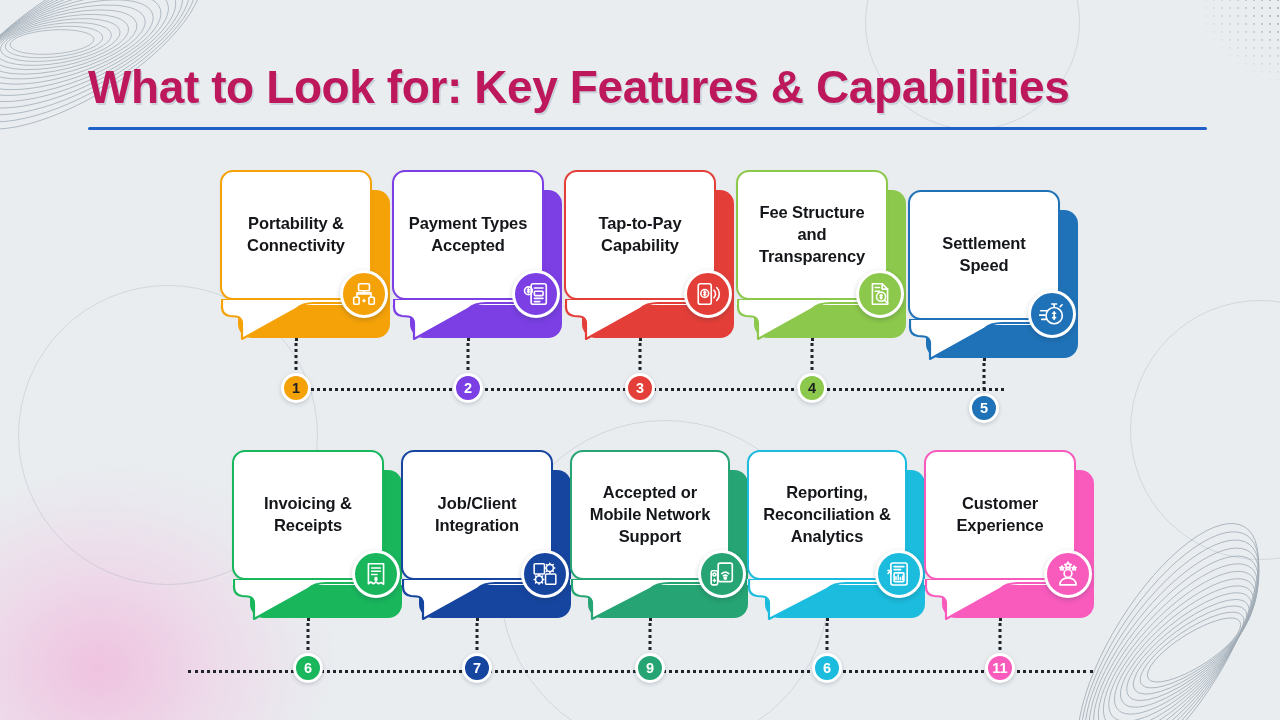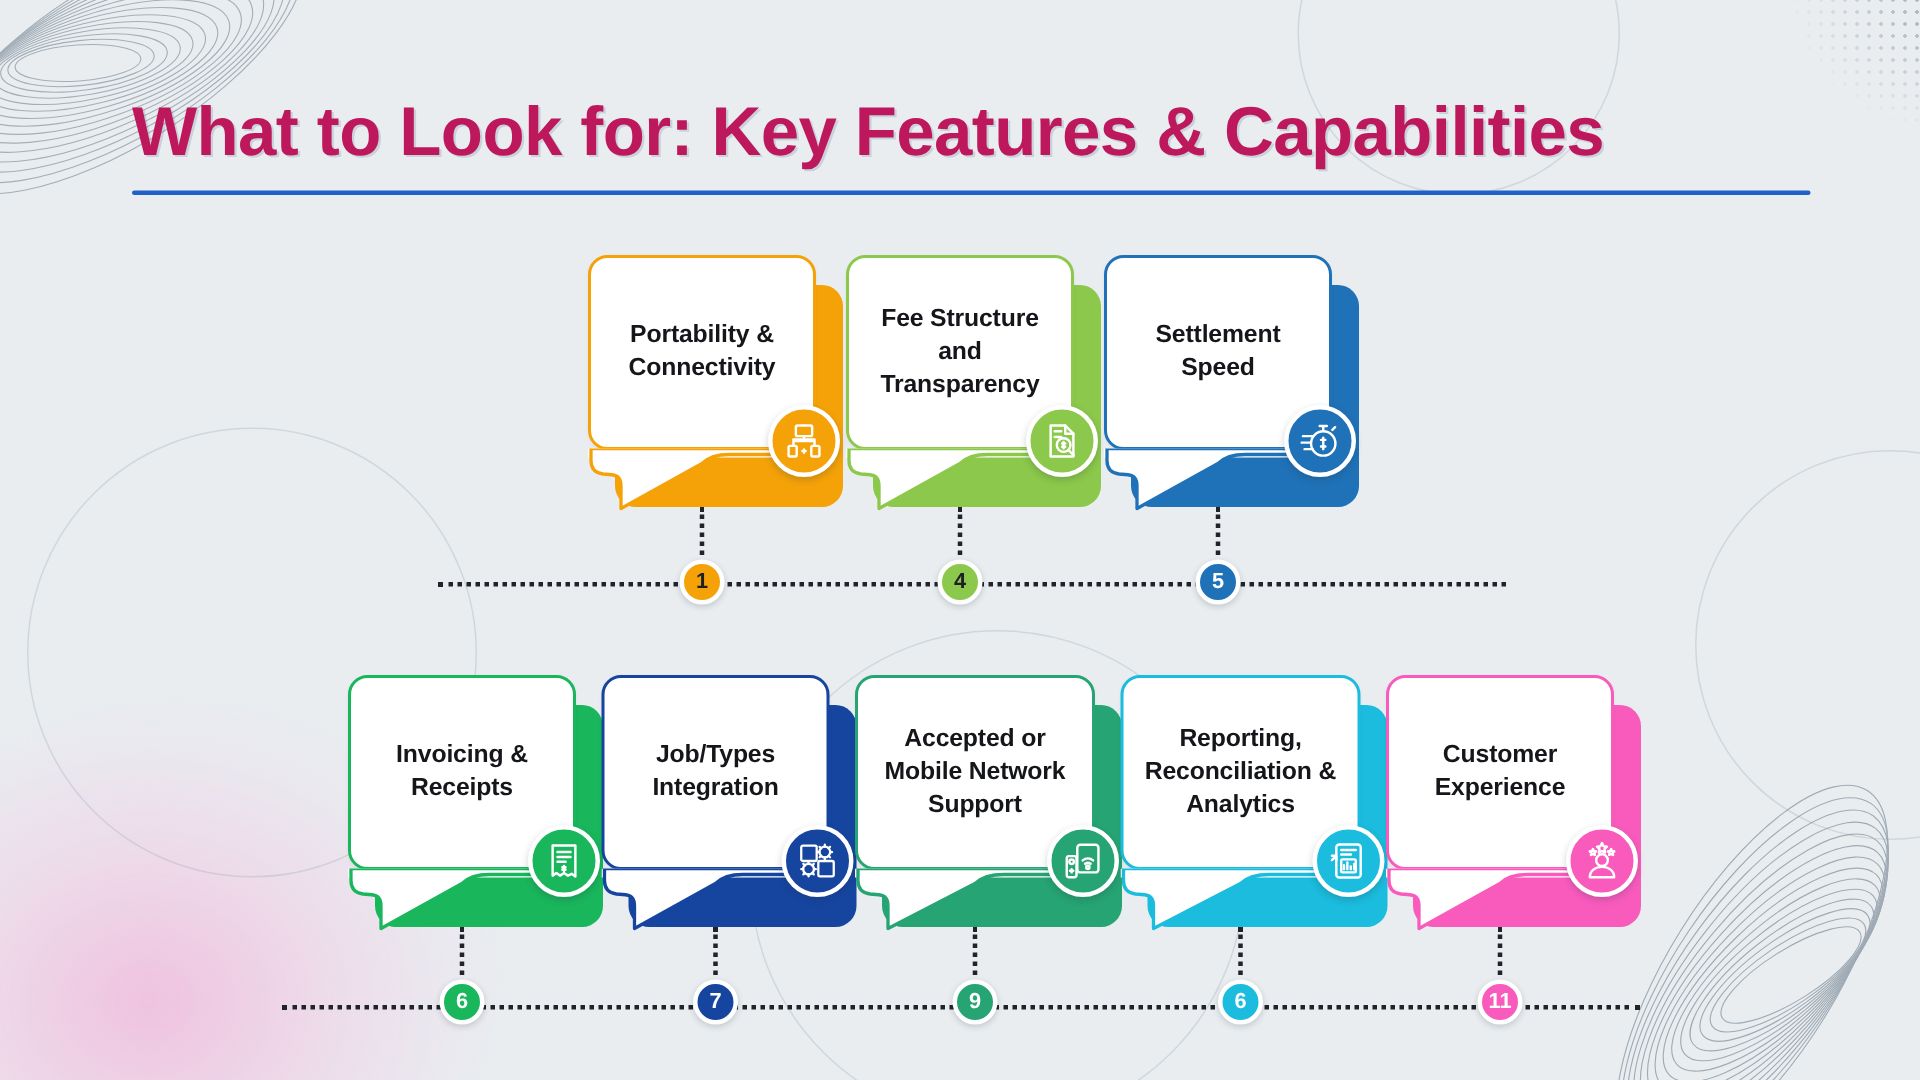--- a/index.html
+++ b/index.html
@@ -299,20 +299,66 @@
           <path d="M5.5 11h13"></path>
       <path d="M12 9v3M12 12H5.5v2.5M12 12h6.5v2.5"></path>
       <rect x="2.5" y="15" width="5" height="6.5" rx="0.9"></rect>
       <rect x="16.5" y="15" width="5" height="6.5" rx="0.9"></rect>
       <path d="M11 18.2h2M12 17.2v2"></path>
     </svg>
       </div>
       <div class="connector"></div>
       <div class="num-badge dark-num">1</div>
     </div>
+    <div class="card-unit" style="--accent: #7b3fe4; width: 152px;">
+      <div class="card-plate" style="background: rgb(123, 63, 228);"></div>
+      <div class="bubble">
+        <div class="card-title">Payment Types Accepted</div>
+      </div>
+      <div class="bubble-tail">
+        <svg viewBox="0 0 152 44" preserveAspectRatio="none" aria-hidden="true">
+    <path d="M0,0 L0,6 L152,6 L152,0 Z" fill="#ffffff"></path>
+    <path d="M2,0 L2,8 Q2,16 10,17 L16,17.5 Q22,18 22,25 L22,40 L76,10 Q82.08000000000001,4 94.24,4 L150,4 L150,0 Z" fill="#ffffff" stroke="#7b3fe4" stroke-width="2.2" stroke-linejoin="round"></path>
+  </svg>
+      </div>
+      <div class="icon-badge">
+    <svg viewBox="0 0 24 24" fill="none" stroke="#fff" stroke-width="1.5" stroke-linecap="round" stroke-linejoin="round">
+      <rect x="7.5" y="2.5" width="14" height="19" rx="2"></rect>
+      <path d="M10.5 6.5h8M10.5 16h8M10.5 19h5"></path>
+      <rect x="10.5" y="9.5" width="8" height="4" rx="0.8"></rect>
+      <circle cx="5" cy="9" r="3.6"></circle>
+          <path d="M5 7v4M4.1 8.1h1.8M4.1 9.9h1.8"></path>
+    </svg>
+      </div>
+      <div class="connector"></div>
+      <div class="num-badge">2</div>
+    </div>
+    <div class="card-unit" style="--accent: #e33f38; width: 152px;">
+      <div class="card-plate" style="background: rgb(227, 63, 56);"></div>
+      <div class="bubble">
+        <div class="card-title">Tap-to-Pay Capability</div>
+      </div>
+      <div class="bubble-tail">
+        <svg viewBox="0 0 152 44" preserveAspectRatio="none" aria-hidden="true">
+    <path d="M0,0 L0,6 L152,6 L152,0 Z" fill="#ffffff"></path>
+    <path d="M2,0 L2,8 Q2,16 10,17 L16,17.5 Q22,18 22,25 L22,40 L76,10 Q82.08000000000001,4 94.24,4 L150,4 L150,0 Z" fill="#ffffff" stroke="#e33f38" stroke-width="2.2" stroke-linejoin="round"></path>
+  </svg>
+      </div>
+      <div class="icon-badge">
+    <svg viewBox="0 0 24 24" fill="none" stroke="#fff" stroke-width="1.5" stroke-linecap="round" stroke-linejoin="round">
+      <rect x="3" y="2.5" width="12" height="19" rx="2"></rect>
+      <circle cx="9" cy="11.5" r="3.6"></circle>
+          <path d="M9 9.4v4.2M8.1 10.4h1.9M8.1 12.5h1.9"></path>
+      <path d="M17.5 8.5a5 5 0 0 1 0 7"></path>
+          <path d="M20 6a8.5 8.5 0 0 1 0 12"></path>
+    </svg>
+      </div>
+      <div class="connector"></div>
+      <div class="num-badge">3</div>
+    </div>
     <div class="card-unit" style="--accent: #8cc84b; width: 152px;">
       <div class="card-plate" style="background: rgb(140, 200, 75);"></div>
       <div class="bubble">
         <div class="card-title">Fee Structure and Transparency</div>
       </div>
       <div class="bubble-tail">
         <svg viewBox="0 0 152 44" preserveAspectRatio="none" aria-hidden="true">
     <path d="M0,0 L0,6 L152,6 L152,0 Z" fill="#ffffff"></path>
     <path d="M2,0 L2,8 Q2,16 10,17 L16,17.5 Q22,18 22,25 L22,40 L76,10 Q82.08000000000001,4 94.24,4 L150,4 L150,0 Z" fill="#ffffff" stroke="#8cc84b" stroke-width="2.2" stroke-linejoin="round"></path>
   </svg>
@@ -323,21 +369,21 @@
           <path d="M14 2.5v5h5"></path>
       <path d="M7.5 6h4M7.5 9.5h4"></path>
       <circle cx="13" cy="14.5" r="4.2"></circle>
           <path d="M13 12.6v3.9M12.1 13.5h1.9M12.1 15.5h1.9"></path>
       <path d="M16.2 17.8l3 3"></path>
     </svg>
       </div>
       <div class="connector"></div>
       <div class="num-badge dark-num">4</div>
     </div>
-    <div class="card-unit" style="--accent: #1f72b8; width: 152px;">
+    <div class="card-unit" style="--accent: #1f72b8; width: 152px; margin-top: 20px;">
       <div class="card-plate" style="background: rgb(31, 114, 184);"></div>
       <div class="bubble">
         <div class="card-title">Settlement Speed</div>
       </div>
       <div class="bubble-tail">
         <svg viewBox="0 0 152 44" preserveAspectRatio="none" aria-hidden="true">
     <path d="M0,0 L0,6 L152,6 L152,0 Z" fill="#ffffff"></path>
     <path d="M2,0 L2,8 Q2,16 10,17 L16,17.5 Q22,18 22,25 L22,40 L76,10 Q82.08000000000001,4 94.24,4 L150,4 L150,0 Z" fill="#ffffff" stroke="#1f72b8" stroke-width="2.2" stroke-linejoin="round"></path>
   </svg>
       </div>
@@ -373,21 +419,21 @@
       <path d="M8 6.5h8M8 9.5h8M8 12.5h5"></path>
       <path d="M12 15v3.2M11 15.8h1.9M11 17.4h1.9"></path>
     </svg>
       </div>
       <div class="connector"></div>
       <div class="num-badge">6</div>
     </div>
     <div class="card-unit" style="--accent: #1645a0; width: 152px;">
       <div class="card-plate" style="background: rgb(22, 69, 160);"></div>
       <div class="bubble">
-        <div class="card-title">Job/Types Integration</div>
+        <div class="card-title">Job/Client Integration</div>
       </div>
       <div class="bubble-tail">
         <svg viewBox="0 0 152 44" preserveAspectRatio="none" aria-hidden="true">
     <path d="M0,0 L0,6 L152,6 L152,0 Z" fill="#ffffff"></path>
     <path d="M2,0 L2,8 Q2,16 10,17 L16,17.5 Q22,18 22,25 L22,40 L76,10 Q82.08000000000001,4 94.24,4 L150,4 L150,0 Z" fill="#ffffff" stroke="#1645a0" stroke-width="2.2" stroke-linejoin="round"></path>
   </svg>
       </div>
       <div class="icon-badge">
     <svg viewBox="0 0 24 24" fill="none" stroke="#fff" stroke-width="1.4" stroke-linecap="round" stroke-linejoin="round">
       <rect x="2" y="2.5" width="9.5" height="9.5" rx="1"></rect>

